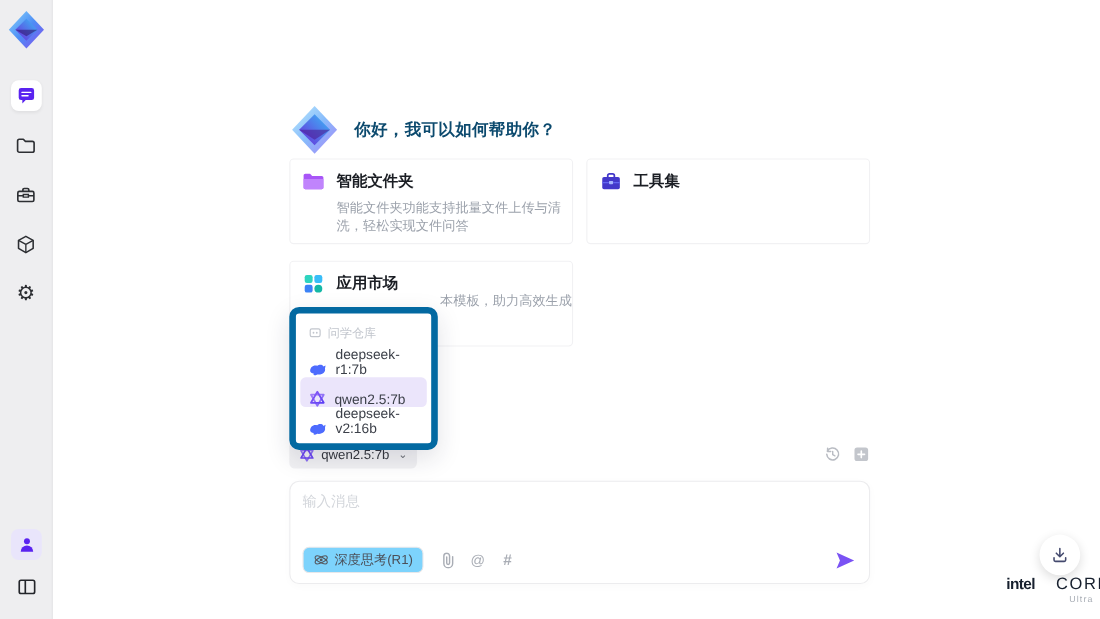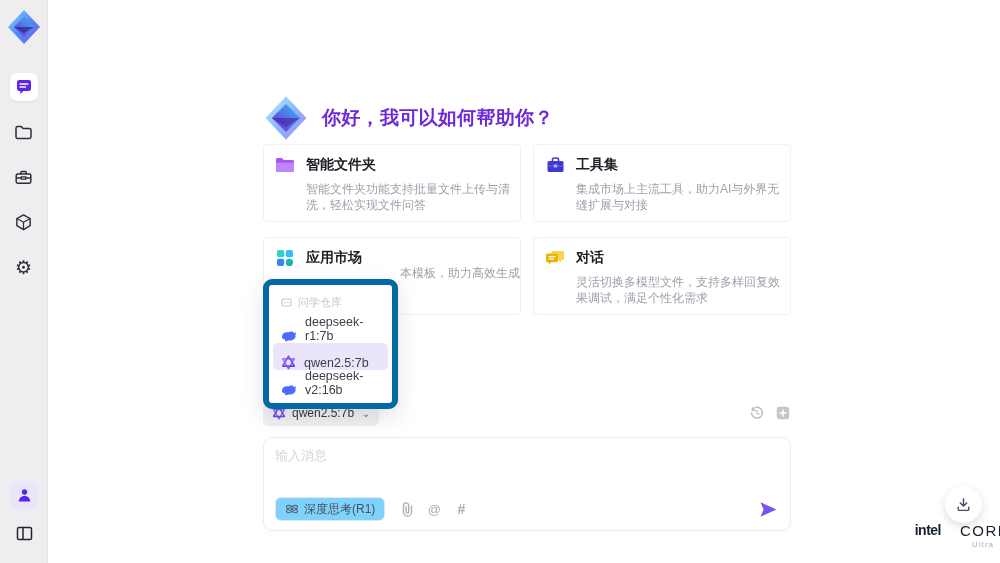--- a/index.html
+++ b/index.html
@@ -27,21 +27,21 @@
   .side-bottom { position:absolute; bottom:16px; left:0; width:48px;
     display:flex; flex-direction:column; align-items:center; gap:10px; }
   .nav-item.user-item { background:#e9e5fb; }
   .gear-glyph { font-size:19px; line-height:1; color:#2d2f33; font-family:"DejaVu Sans",sans-serif; }
 
   
   .center { position:absolute; left:263px; top:0; width:528px; height:563px; }
 
   .greeting { position:absolute; top:95px; left:0; display:flex; align-items:center; gap:13px; }
   .greet-logo { width:46px; height:46px; }
-  .greet-title { font-size:19px; font-weight:700; letter-spacing:.3px; color:#6d28d9; }
+  .greet-title { font-size:15px; font-weight:700; letter-spacing:.3px; color:#0c4a6e; }
 
   .cards { position:absolute; top:144px; left:0; width:528px;
     display:grid; grid-template-columns:258px 258px; column-gap:12px; row-gap:15px; }
   .card {
     position:relative; height:78px; background:#fff;
     border:1px solid #f1f1f3; border-radius:4px; overflow:hidden;
     padding:9px 10px; cursor:pointer;
   }
   .card-head { display:flex; align-items:center; gap:10px; }
   .card-icon { width:22px; height:22px; display:flex; align-items:center; justify-content:center; }
@@ -227,51 +227,37 @@
         <span class="card-icon">
           <svg width="19" height="18" viewBox="0 0 19 18">
             <rect x="1.5" y="5" width="16" height="11" rx="1.6" fill="#4338ca"></rect>
             <path d="M6.5 5V3.6c0-.9.7-1.6 1.6-1.6h2.8c.9 0 1.6.7 1.6 1.6V5" fill="none" stroke="#4338ca" stroke-width="1.6"></path>
             <rect x="7.6" y="8.6" width="3.8" height="2.8" rx=".7" fill="#a5b4fc"></rect>
             <path d="M1.5 10h6m4 0h6" stroke="#6366f1" stroke-width="1.2"></path>
           </svg>
         </span>
         <span class="card-title">工具集</span>
       </div>
-      <div class="card-desc">集成市场上主流工具，助力AI与外界无缝扩展与对接</div>
     </div>
 
     <div class="card">
       <div class="card-head">
         <span class="card-icon">
           <svg width="18" height="18" viewBox="0 0 18 18">
             <rect x="1" y="1" width="7.2" height="7.2" rx="2" fill="#2dd4bf"></rect>
             <rect x="9.8" y="1" width="7.2" height="7.2" rx="2" fill="#38bdf8"></rect>
             <rect x="1" y="9.8" width="7.2" height="7.2" rx="2" fill="#3b82f6"></rect>
             <circle cx="13.4" cy="13.4" r="3.6" fill="#14b8a6"></circle>
           </svg>
         </span>
         <span class="card-title">应用市场</span>
       </div>
       <div class="card-desc overlaid">本模板，助力高效生成多</div>
     </div>
 
-    <div class="card">
-      <div class="card-head">
-        <span class="card-icon">
-          <svg width="20" height="18" viewBox="0 0 20 18">
-            <path d="M8 2h9.4c.9 0 1.6.7 1.6 1.6v5.8c0 .9-.7 1.6-1.6 1.6H16v2.4l-2.6-2.4H8c-.9 0-1.6-.7-1.6-1.6V3.6C6.4 2.7 7.1 2 8 2z" fill="#fcd34d"></path>
-            <path d="M2.6 4.6h8.8c.9 0 1.6.7 1.6 1.6v5.4c0 .9-.7 1.6-1.6 1.6H6.2L3.6 15.5v-2.3h-1c-.9 0-1.6-.7-1.6-1.6V6.2c0-.9.7-1.6 1.6-1.6z" fill="#eab308"></path>
-            <path d="M4 7.6h6.2M4 9.9h4.4" stroke="#fffbeb" stroke-width="1.1" stroke-linecap="round"></path>
-          </svg>
-        </span>
-        <span class="card-title">对话</span>
-      </div>
-      <div class="card-desc">灵活切换多模型文件，支持多样回复效果调试，满足个性化需求</div>
-    </div>
   </div>
 
   <div class="dropdown">
     <div class="dd-header">
       <svg width="11" height="11" viewBox="0 0 11 11">
         <rect x="1" y="2" width="9" height="7" rx="1.5" fill="none" stroke="#c2c6cd" stroke-width="1.1"></rect>
         <circle cx="4" cy="5.5" r=".8" fill="#c2c6cd"></circle>
           <circle cx="7" cy="5.5" r=".8" fill="#c2c6cd"></circle>
       </svg>
       <span class="dd-header-label">问学仓库</span>

